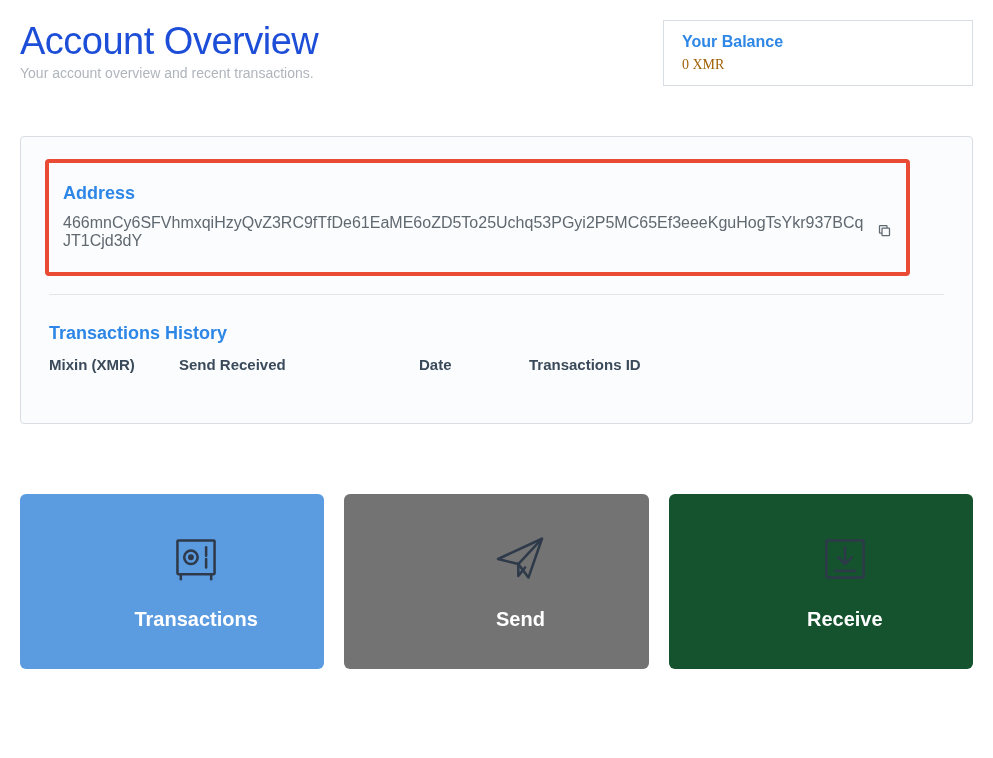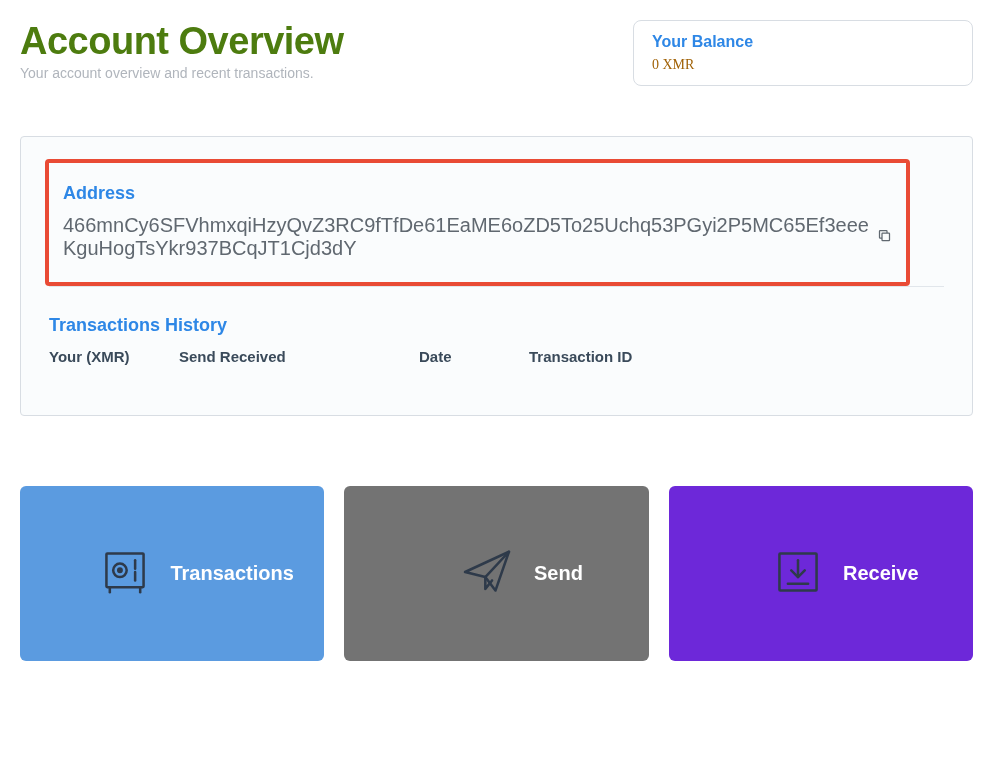--- a/index.html
+++ b/index.html
@@ -4,71 +4,72 @@
   <style>
     * { box-sizing: border-box; margin: 0; padding: 0; }
     body {
       font-family: -apple-system, BlinkMacSystemFont, "Segoe UI", Helvetica, Arial, sans-serif;
       background: #fff;
       width: 993px;
       padding: 20px;
       color: #333;
     }
     .header-row { display: flex; justify-content: space-between; align-items: flex-start; margin-bottom: 50px; }
-    .page-title { font-size: 38px; font-weight: 700; color: #4d7c0f; letter-spacing: -0.5px; }
+    .page-title { font-size: 38px; font-weight: 400; color: #1d4ed8; letter-spacing: -0.5px; }
     .page-subtitle { font-size: 14px; color: #B0B5BC; margin-top: 2px; }
     .balance-card {
       border: 1px solid #D8DDE3;
-      border-radius: 8px;
+      border-radius: 0;
       padding: 12px 18px;
-      width: 340px;
+      width: 310px;
     }
     .balance-title { color: #2E87E6; font-weight: 700; font-size: 16px; margin-bottom: 6px; }
     .balance-value { color: #a16207; font-size: 14px; font-family: Liberation Serif, serif; }
     .main-panel {
       border: 1px solid #D8DDE3;
       border-radius: 4px;
       background: #FAFCFD;
       padding: 22px 28px 50px 28px;
       margin-bottom: 70px;
     }
     .address-box {
       border: 4px solid #E94B35;
       border-radius: 4px;
       padding: 20px 14px 22px 14px;
+      margin-bottom: 18px;
       position: relative;
       left: -4px;
       width: calc(100% - 30px);
     }
     .section-title { color: #2E87E6; font-weight: 700; font-size: 18px; margin-bottom: 10px; }
     .address-row { display: flex; align-items: center; gap: 6px; }
-    .address-text { color: #606870; font-size: 20px; word-break: break-all; }
+    .address-text { color: #606870; font-size: 16px; word-break: break-all; }
     .copy-icon { color: #606870; flex-shrink: 0; cursor: pointer; }
     .divider { border: none; border-top: 1px solid #E1E6EB; margin: 0 0 28px 0; }
     .tx-header-row { display: flex; gap: 0; font-weight: 700; color: #3A4A5A; font-size: 15px; margin-top: 12px; }
     .col-value { width: 130px; }
     .col-date  { width: 240px; }
     .col-mixin { width: 110px; }
     .col-txid  { flex: 1; }
     .action-row { display: flex; gap: 20px; }
     .action-card {
       flex: 1;
       height: 175px;
       border-radius: 6px;
       display: flex;
-      flex-direction: row;
+      flex-direction: column;
       align-items: center;
       justify-content: center;
       gap: 18px;
       cursor: pointer;
       padding-left: 48px;
     }
     .action-card.blue   { background: #5B9BE0; }
     .action-card.steel  { background: #737373; }
-    .action-card.purple { background: #6d28d9; }
+    .action-card.purple { background: #14532d; }
     .action-label { color: #fff; font-weight: 700; font-size: 20px; }
     .action-icon { color: #2E3A4A; }
   </style>
 </head>
 <body>
 
 <div class="header-row">
   <div>
     <h1 class="page-title">Account Overview</h1>
     <p class="page-subtitle">Your account overview and recent transactions.</p>
@@ -90,24 +91,24 @@
           <path d="M16 8V5a1 1 0 0 0-1-1H5a1 1 0 0 0-1 1v10a1 1 0 0 0 1 1h3"></path>
         </svg>
       </span>
     </div>
   </div>
 
   <hr class="divider">
 
   <div class="section-title">Transactions History</div>
   <div class="tx-header-row">
-    <div class="col-value">Your (XMR)</div>
+    <div class="col-value">Mixin (XMR)</div>
     <div class="col-date">Send Received</div>
     <div class="col-mixin">Date</div>
-    <div class="col-txid">Transaction ID</div>
+    <div class="col-txid">Transactions ID</div>
   </div>
 </div>
 
 <div class="action-row">
   <div class="action-card blue">
     <span class="action-icon">
       <svg width="54" height="54" viewBox="0 0 64 64" fill="none" stroke="currentColor" stroke-width="3" stroke-linecap="round" stroke-linejoin="round">
         <rect x="10" y="10" width="44" height="40" rx="1"></rect>
         <line x1="14" y1="50" x2="14" y2="56"></line>
         <line x1="50" y1="50" x2="50" y2="56"></line>

